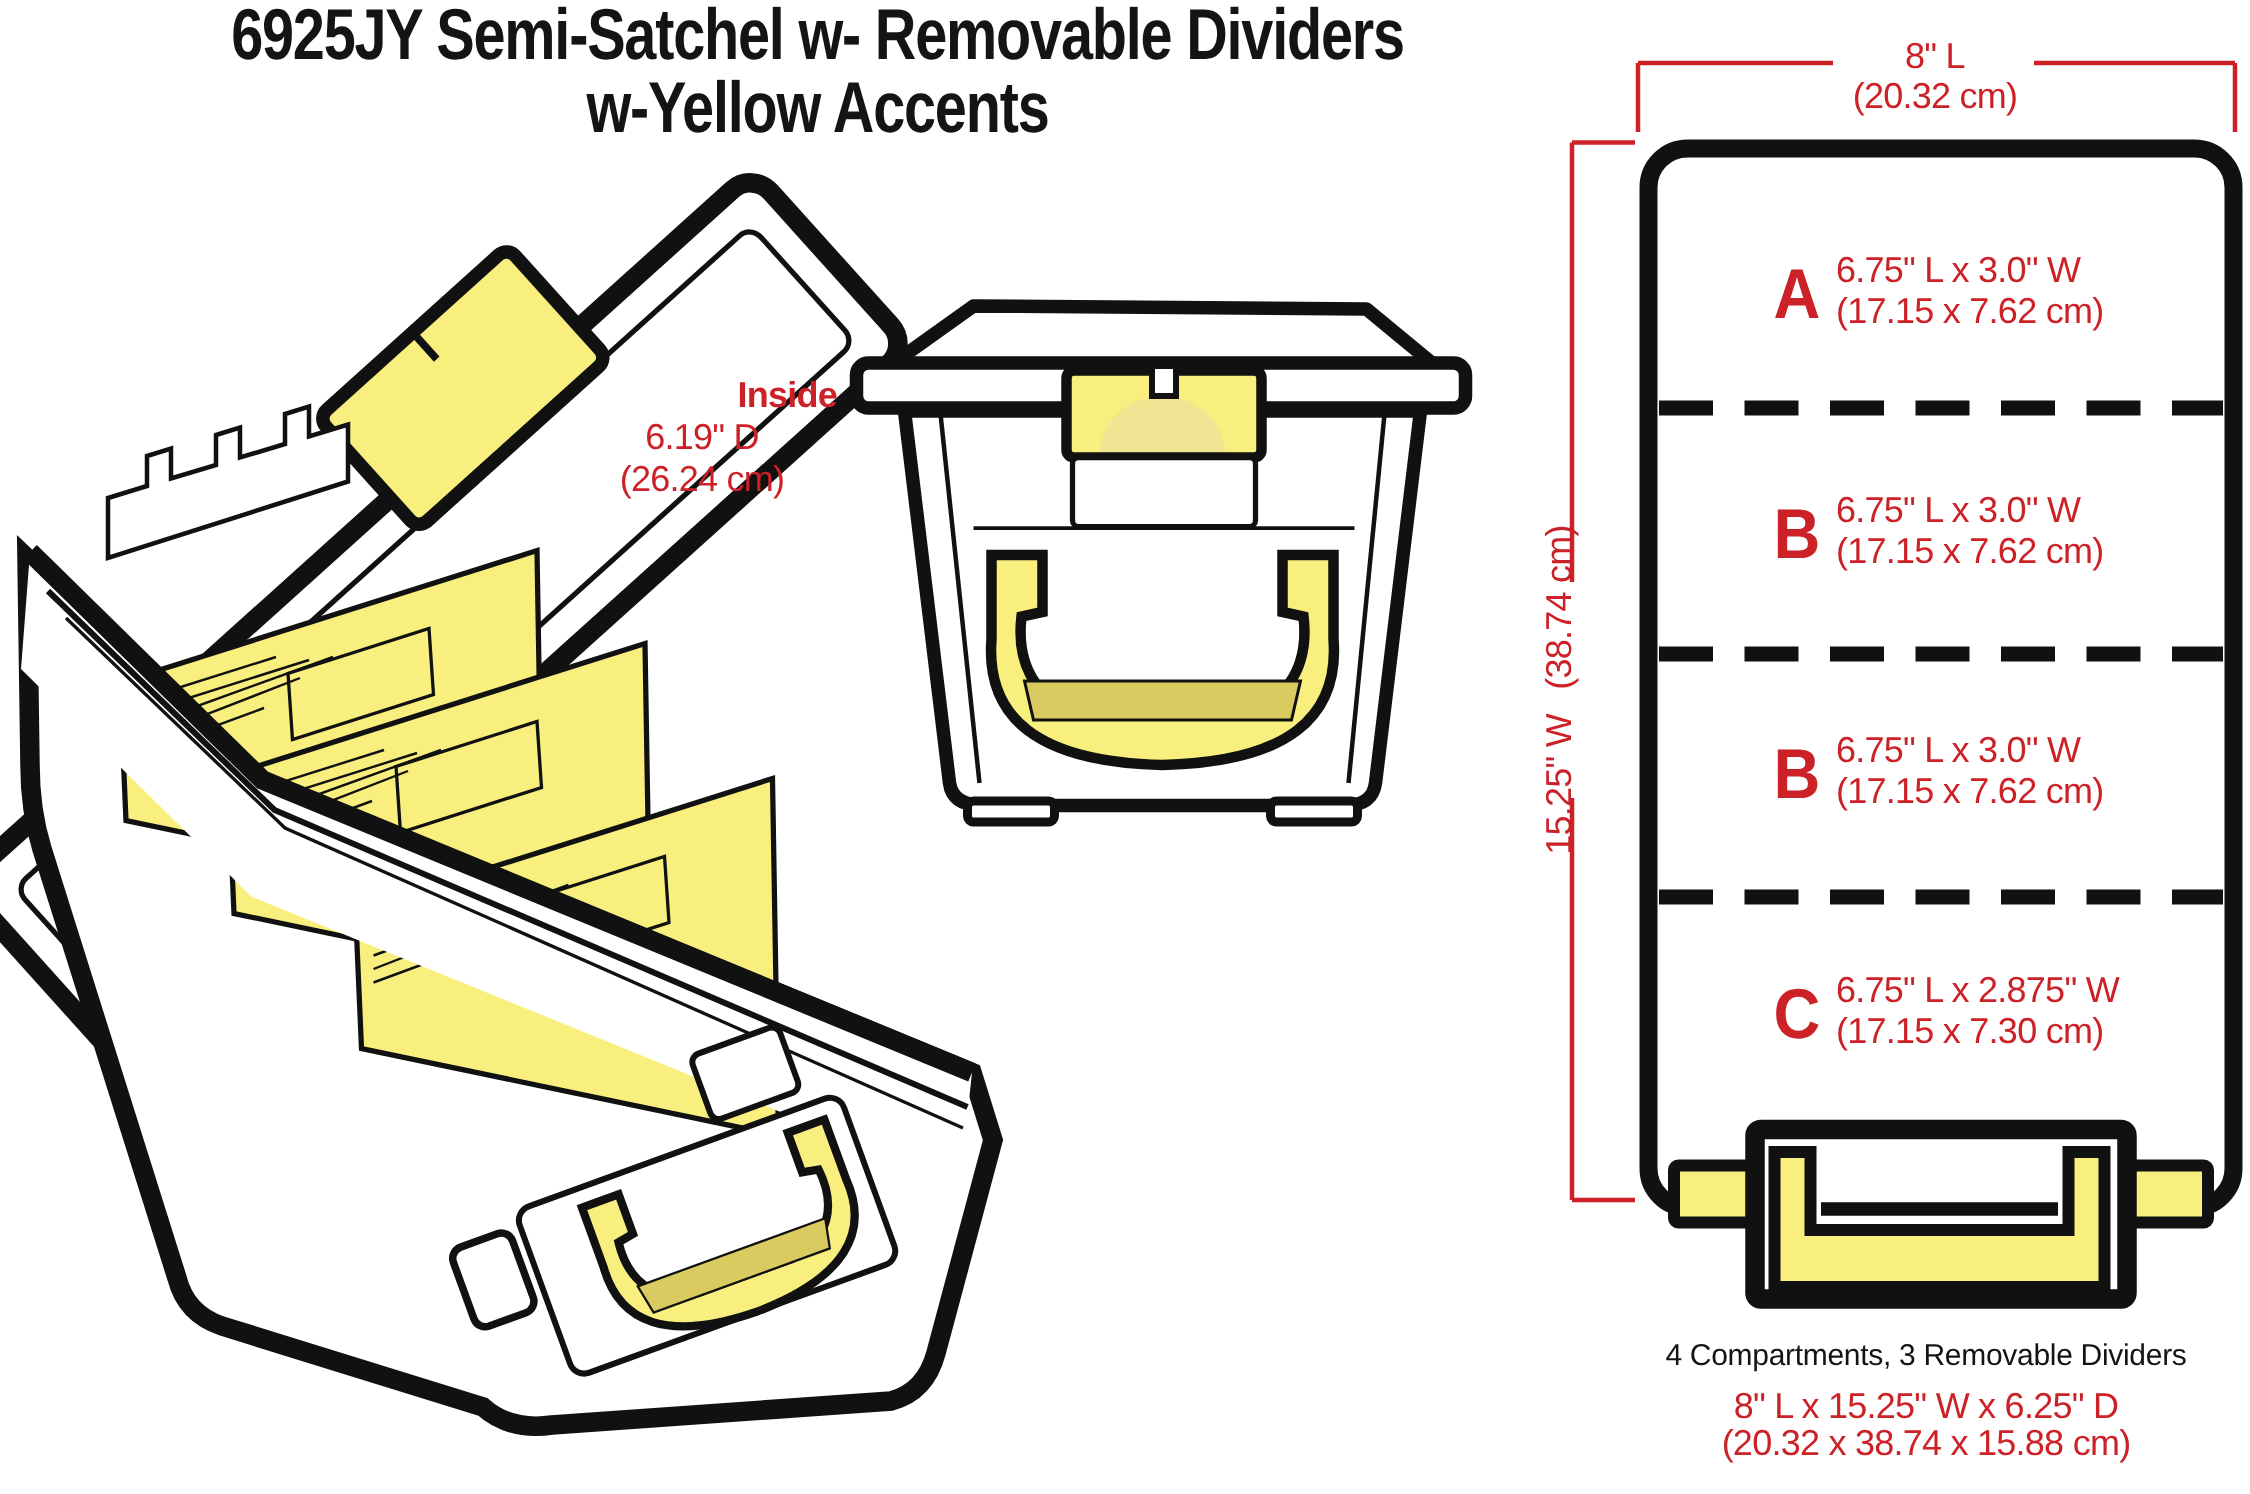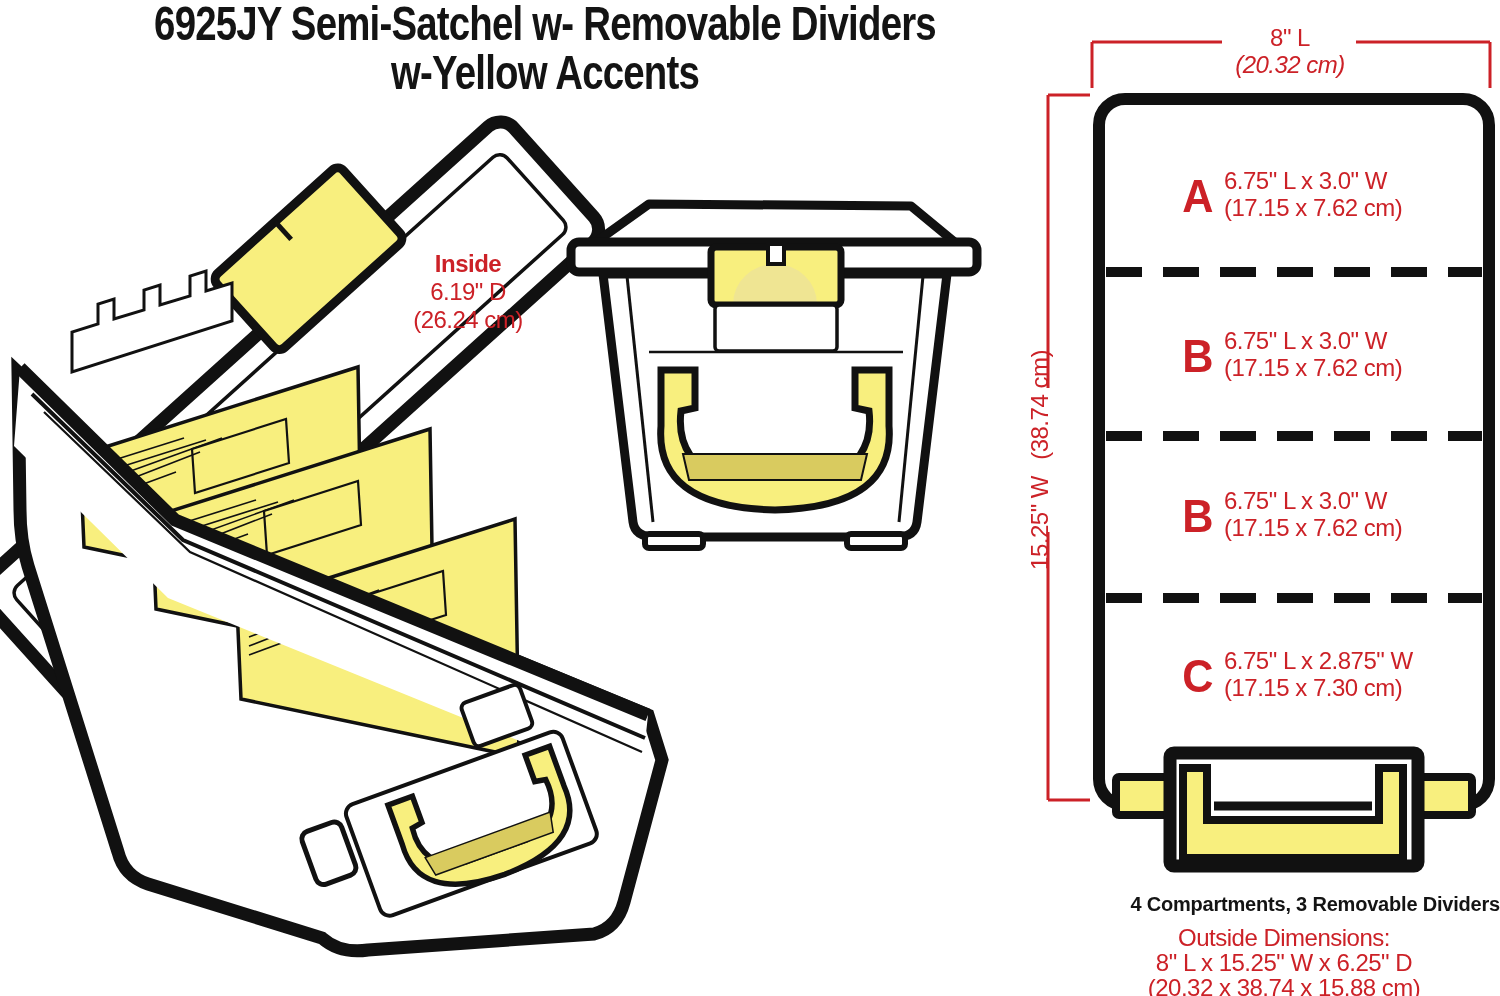--- a/index.html
+++ b/index.html
@@ -12,39 +12,39 @@
   svg{position:absolute;left:0;top:0;}
   .title{
     left:15px;top:0px;width:1060px;text-align:center;
     font-size:48px;font-weight:bold;color:#141414;line-height:1.02;
     transform:scaleX(0.80);transform-origin:50% 0;letter-spacing:-1px;
   }
   .inside-note{
     left:378px;top:250px;width:180px;text-align:center;
     font-size:24px;line-height:28px;letter-spacing:-0.5px;
   }
-  .inside-note .lbl{font-weight:bold;}
+  .inside-note .lbl{font-weight:bold;text-align:right;}
   .dim-text{font-size:24px;letter-spacing:-0.5px;line-height:26px;text-align:center;}
   .top-len{left:1222px;top:25px;width:136px;}
-  .top-len-cm{left:1190px;top:52px;width:200px;font-style:italic;}
+  .top-len-cm{left:1190px;top:52px;width:200px;}
   .side-dim{
     left:916px;top:431px;width:280px;height:58px;
     transform:rotate(-90deg);
   }
   .comp-letter{
     width:44px;text-align:center;font-size:47px;font-weight:bold;
     color:#CC2127;line-height:1;transform:scaleX(0.92);
   }
   .comp-text{
     width:300px;text-align:left;font-size:24px;letter-spacing:-0.5px;
     line-height:27px;color:#CC2127;
   }
   .caption{
-    left:1068px;top:893px;width:432px;text-align:right;
-    font-size:20px;font-weight:bold;color:#141414;letter-spacing:-0.2px;
+    left:1068px;top:893px;width:432px;text-align:center;
+    font-size:20px;font-weight:normal;color:#141414;letter-spacing:-0.2px;
   }
   .outside{
     left:1068px;top:925px;width:432px;text-align:center;
     font-size:24px;line-height:25px;letter-spacing:-0.5px;
   }
 </style>
 </head>
 <body>
 
 <svg width="1500" height="996" viewBox="0 0 1500 996">
@@ -195,16 +195,15 @@
 
 <div class="abs comp-letter" style="left:1176px;top:652px;">C</div>
 <div class="abs comp-text" style="left:1224px;top:647px;">
   <div>6.75" L x 2.875" W</div>
   <div>(17.15 x 7.30 cm)</div>
 </div>
 
 <div class="abs caption">4 Compartments, 3 Removable Dividers</div>
 
 <div class="abs outside red">
-  <div>Outside Dimensions:</div>
   <div>8" L x 15.25" W x 6.25" D</div>
   <div>(20.32 x 38.74 x 15.88 cm)</div>
 </div>
 
 </body></html>

